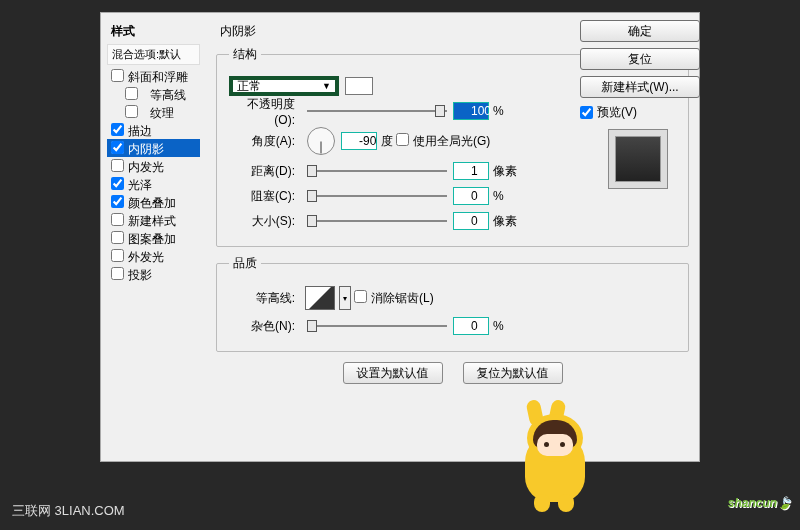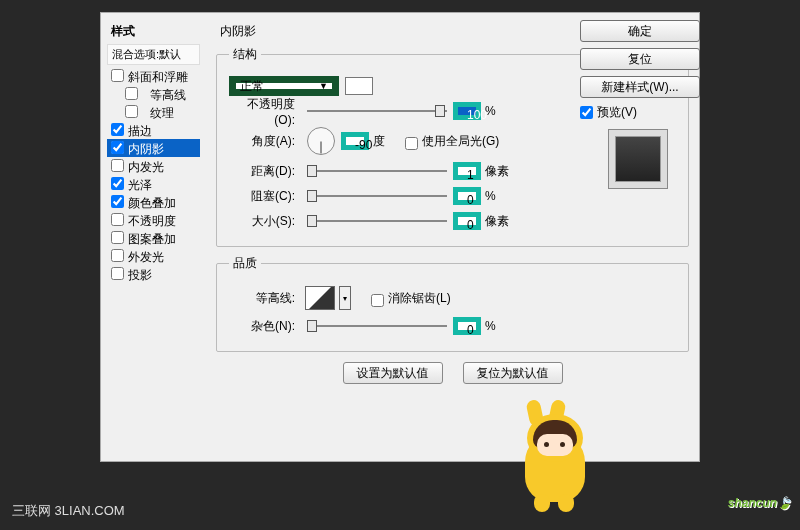--- a/index.html
+++ b/index.html
@@ -19,32 +19,32 @@
 .btn { display: block; width: 120px; height: 22px; margin-bottom: 6px; background: linear-gradient(#fdfdfd,#e3e3e3); border: 1px solid #707070; border-radius: 3px; text-align: center; line-height: 20px; cursor: pointer; }
 .preview-row { margin-top: 4px; display: flex; align-items: center; }
 .preview-row input { margin-right: 4px; }
 .preview-box { width: 60px; height: 60px; margin-top: 8px; margin-left: 28px; background: #ddd; border: 1px solid #888; display: flex; align-items: center; justify-content: center; }
 .preview-inner { width: 46px; height: 46px; background: linear-gradient(#444,#222); border: 1px solid #999; }
 
 fieldset { border: 1px solid #bbb; border-radius: 2px; margin-bottom: 8px; padding: 8px 12px 10px; }
 legend { padding: 0 4px; font-size: 12px; }
 .frow { display: flex; align-items: center; margin: 5px 0; height: 20px; }
 .flabel { width: 72px; text-align: right; padding-right: 6px; }
-.select { border: 7px solid #14532d; background: #fff; height: 20px; width: 110px; display: flex; align-items: center; padding: 0 4px; justify-content: space-between; cursor: pointer; }
+.select { border: 4px solid #14532d; background: #fff; height: 20px; width: 110px; display: flex; align-items: center; padding: 0 4px; justify-content: space-between; cursor: pointer; }
 .select .arrow { font-size: 9px; }
 .swatch { width: 28px; height: 18px; border: 1px solid #777; margin-left: 6px; background: #fff; }
 .slider { position: relative; width: 140px; height: 16px; margin: 0 6px; }
 .slider .track { position: absolute; top: 7px; left: 0; right: 0; height: 2px; background: #888; }
 .slider .thumb { position: absolute; top: 2px; width: 10px; height: 12px; background: #e8e8e8; border: 1px solid #555; }
-.numbox { width: 24px; height: 18px; border: 5px solid #14b8a6; background: #fff; text-align: right; padding: 0 9px; line-height: 16px; }
+.numbox { width: 24px; height: 18px; border: 1px solid #14b8a6; background: #fff; text-align: right; padding: 0 17px; line-height: 16px; }
 .numbox.hl { background: #0a63c6; color: #fff; }
 .unit { margin-left: 4px; }
 .angle-dial { width: 28px; height: 28px; border: 1px solid #888; border-radius: 50%; background: #f8f8f8; position: relative; margin: 0 6px; }
 .angle-dial .needle { position: absolute; left: 50%; top: 50%; width: 12px; height: 1px; background: #333; transform-origin: left center; transform: rotate(90deg); }
-.chkline { display: flex; align-items: flex-end; margin-left: 20px; }
+.chkline { display: flex; align-items: flex-start; margin-left: 3px; }
 .chkline input { margin-right: 4px; }
 .contour-sw { width: 30px; height: 24px; border: 1px solid #666; background: linear-gradient(135deg,#fff 49%,#333 51%); margin: 0 4px; }
 .contour-drop { width: 12px; height: 24px; border: 1px solid #666; display:flex; align-items:center; justify-content:center; font-size:8px; }
 .bottom-btns { display: flex; gap: 20px; justify-content: center; margin-top: 10px; }
 .bottom-btns .btn2 { width: 100px; height: 22px; background: linear-gradient(#fdfdfd,#e3e3e3); border: 1px solid #888; border-radius: 3px; line-height: 20px; text-align: center; cursor: pointer; }
 
 .mid-title { padding: 2px 4px; margin-bottom: 4px; }
 
 .footer { position: absolute; left: 12px; bottom: 10px; color: #ddd; font-size: 13px; }
 .watermark { position: absolute; right: 8px; bottom: 18px; color: #7cc142; font-size: 18px; font-weight: bold; font-style: italic; text-shadow: 1px 1px 0 #fff; }
@@ -96,21 +96,21 @@
       <div class="style-item">
           <input type="checkbox" checked="" style="">
           <span>光泽</span>
         </div>
       <div class="style-item">
           <input type="checkbox" checked="" style="">
           <span>颜色叠加</span>
         </div>
       <div class="style-item">
           <input type="checkbox" style="">
-          <span>不透明度</span>
+          <span>新建样式</span>
         </div>
       <div class="style-item">
           <input type="checkbox" style="">
           <span>图案叠加</span>
         </div>
       <div class="style-item">
           <input type="checkbox" style="">
           <span>外发光</span>
         </div>
       <div class="style-item">

